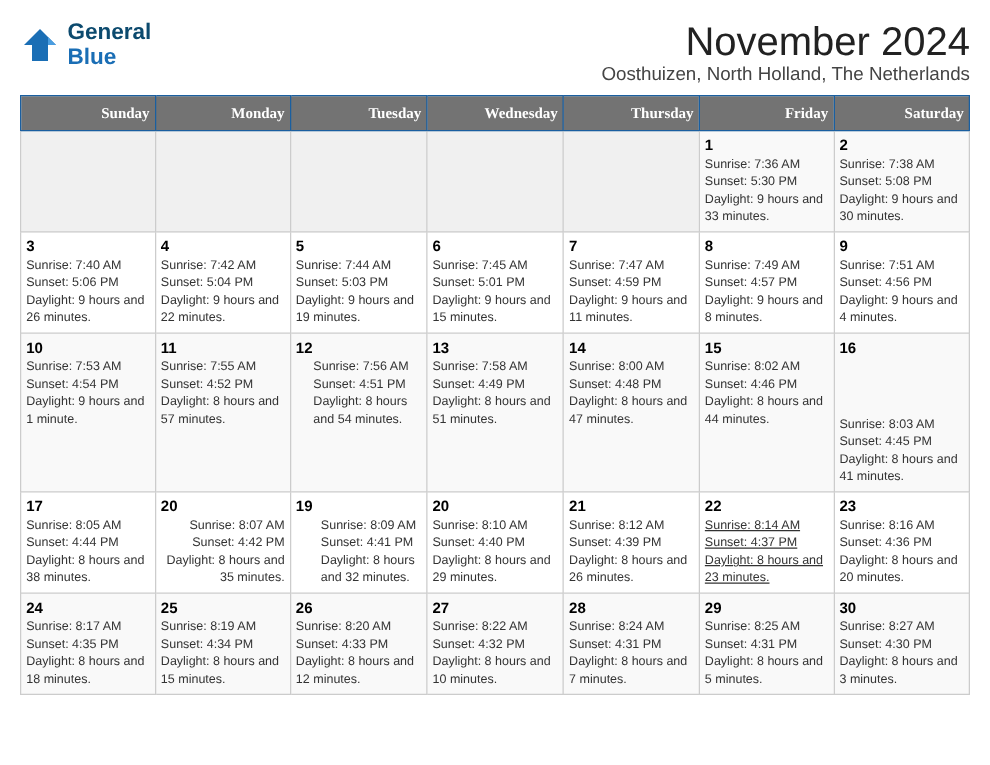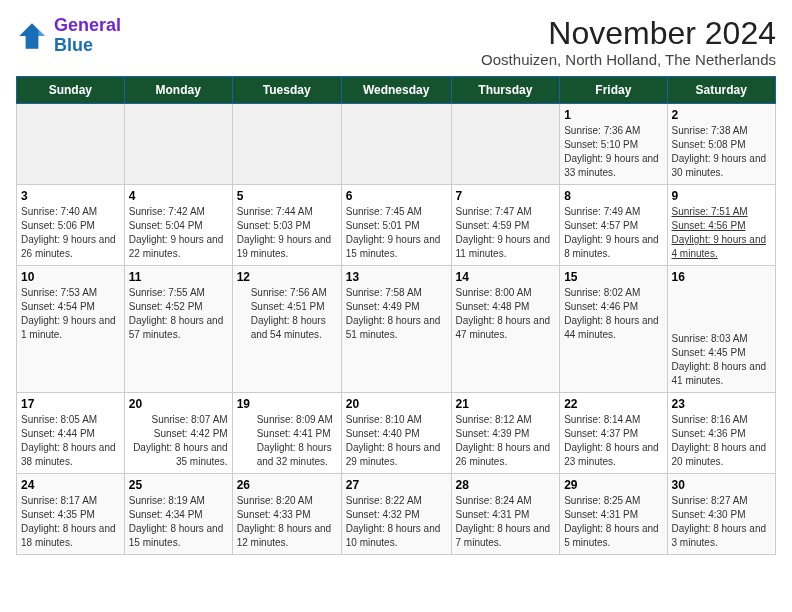--- a/index.html
+++ b/index.html
@@ -19,21 +19,21 @@
     .logo {
       display: flex;
       align-items: center;
       gap: 6px;
     }
     .logo-text {
       font-size: 18px;
       font-weight: bold;
       line-height: 1.1;
     }
-    .logo-general { color: #6d28d9; }
+    .logo-general { color: #0c4a6e; }
     .logo-blue { color: #1a6eb5; }
     .logo-icon {
       width: 32px;
       height: 32px;
     }
     .title-block {
       text-align: right;
     }
     .month-title {
       font-size: 32px;
@@ -44,27 +44,28 @@
     .location {
       font-size: 15px;
       color: #444;
     }
     table {
       width: 100%;
       border-collapse: collapse;
       font-size: 11px;
     }
     thead th {
-      background-color: #14532d;
+      background-color: #737373;
       color: #fff;
       padding: 6px 4px;
-      text-align: center;
+      text-align: right;
       font-size: 12px;
       font-weight: bold;
       border: 1px solid #1a5fa0;
+      font-family: Liberation Serif, serif;
     }
     tbody td {
       border: 1px solid #ccc;
       vertical-align: top;
       padding: 4px;
       height: 80px;
       width: 113px;
       background: #fff;
     }
     tbody tr:nth-child(odd) td {
@@ -120,21 +121,21 @@
   <tbody id="calendar-body">
   <tr>
         <td class="empty-cell"></td>
         <td class="empty-cell"></td>
         <td class="empty-cell"></td>
         <td class="empty-cell"></td>
         <td class="empty-cell"></td>
         <td>
           <span class="day-num">1</span>
           <div class="day-info" style="white-space: pre-line;">Sunrise: 7:36 AM
-Sunset: 5:10 PM
+Sunset: 5:30 PM
 Daylight: 9 hours and 33 minutes.</div>
         </td>
         <td>
           <span class="day-num">2</span>
           <div class="day-info" style="white-space: pre-line;">Sunrise: 7:38 AM
 Sunset: 5:08 PM
 Daylight: 9 hours and 30 minutes.</div>
         </td>
       </tr>
       <tr>
@@ -169,21 +170,21 @@
 Daylight: 9 hours and 11 minutes.</div>
         </td>
         <td>
           <span class="day-num">8</span>
           <div class="day-info" style="white-space: pre-line;">Sunrise: 7:49 AM
 Sunset: 4:57 PM
 Daylight: 9 hours and 8 minutes.</div>
         </td>
         <td>
           <span class="day-num">9</span>
-          <div class="day-info" style="white-space: pre-line; text-decoration: underline;">Sunrise: 7:51 AM
+          <div class="day-info" style="white-space: pre-line;">Sunrise: 7:51 AM
 Sunset: 4:56 PM
 Daylight: 9 hours and 4 minutes.</div>
         </td>
       </tr>
       <tr>
         <td>
           <span class="day-num">10</span>
           <div class="day-info" style="white-space: pre-line;">Sunrise: 7:53 AM
 Sunset: 4:54 PM
 Daylight: 9 hours and 1 minute.</div>
@@ -251,21 +252,21 @@
 Daylight: 8 hours and 29 minutes.</div>
         </td>
         <td>
           <span class="day-num">21</span>
           <div class="day-info" style="white-space: pre-line;">Sunrise: 8:12 AM
 Sunset: 4:39 PM
 Daylight: 8 hours and 26 minutes.</div>
         </td>
         <td>
           <span class="day-num">22</span>
-          <div class="day-info" style="white-space: pre-line;">Sunrise: 8:14 AM
+          <div class="day-info" style="white-space: pre-line; text-decoration: underline;">Sunrise: 8:14 AM
 Sunset: 4:37 PM
 Daylight: 8 hours and 23 minutes.</div>
         </td>
         <td>
           <span class="day-num">23</span>
           <div class="day-info" style="white-space: pre-line;">Sunrise: 8:16 AM
 Sunset: 4:36 PM
 Daylight: 8 hours and 20 minutes.</div>
         </td>
       </tr>

